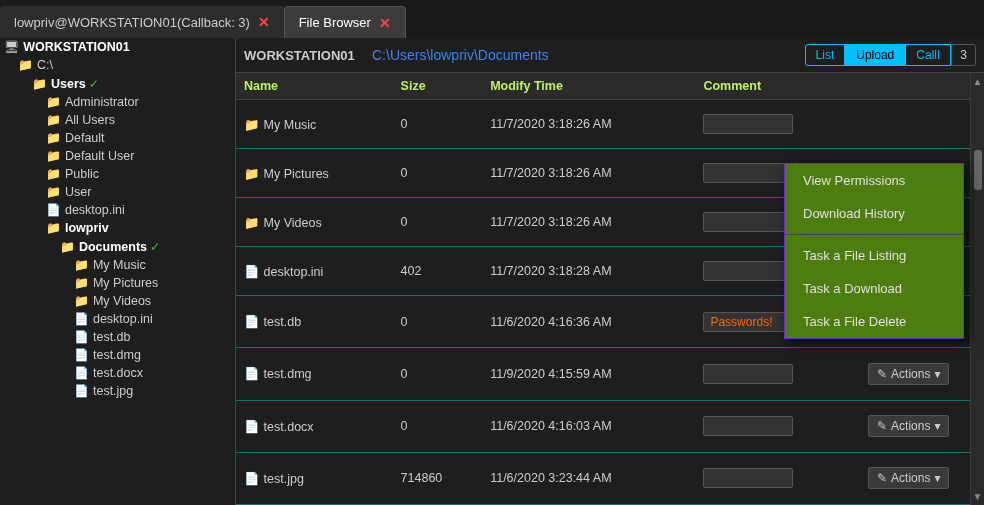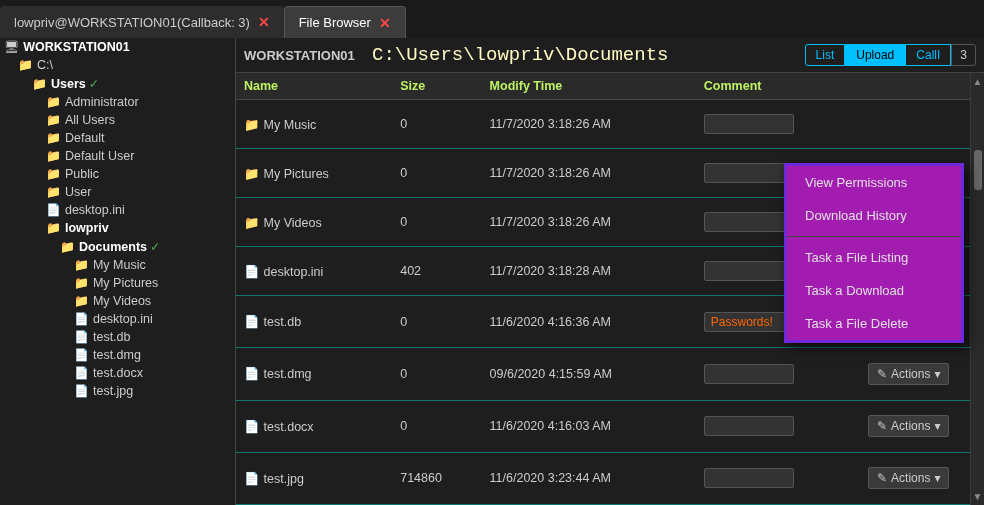--- a/index.html
+++ b/index.html
@@ -113,23 +113,22 @@
       gap: 8px;
     }
     .machine-label {
       color: #ccc;
       font-weight: bold;
       font-size: 13px;
       min-width: 120px;
     }
     .path-bar {
       flex: 1;
-      color: #fef9c3;
-      font-size: 19px;
-      font-family: Liberation Mono, monospace;
+      color: #3b82f6;
+      font-size: 14px;
     }
     .top-buttons {
       display: flex;
       gap: 0;
     }
     .top-btn {
       padding: 3px 10px;
       border: 1px solid #00bfff;
       background: transparent;
       color: #00bfff;
@@ -208,22 +207,22 @@
     .actions-col {
       text-align: right;
       padding-right: 4px;
     }
 
     
     .context-menu {
       position: absolute;
       top: 90px;
       right: 20px;
-      background: #a21caf;
-      border: 3px solid #6d28d9;
+      background: #4d7c0f;
+      border: 1px solid #6d28d9;
       min-width: 180px;
       z-index: 100;
       box-shadow: 4px 4px 12px rgba(0,0,0,0.7);
     }
     .context-menu-item {
       padding: 9px 18px;
       color: #e0e0e0;
       cursor: pointer;
       font-size: 13px;
     }
@@ -446,21 +445,21 @@
                   <button class="actions-btn">
       <span>✎</span>
       Actions
       <span>▾</span>
     </button>
                 </td>
   </tr>
               <tr>
     <td><span style="color:#aaa; margin-right:4px;">📄</span>test.dmg</td>
     <td>0</td>
-    <td>09/6/2020 4:15:59 AM</td>
+    <td>11/9/2020 4:15:59 AM</td>
     <td class="comment-cell"><input class="comment-input" value="" style=""></td>
     <td class="actions-col">
                   <button class="actions-btn">
       <span>✎</span>
       Actions
       <span>▾</span>
     </button>
                 </td>
   </tr>
               <tr>

